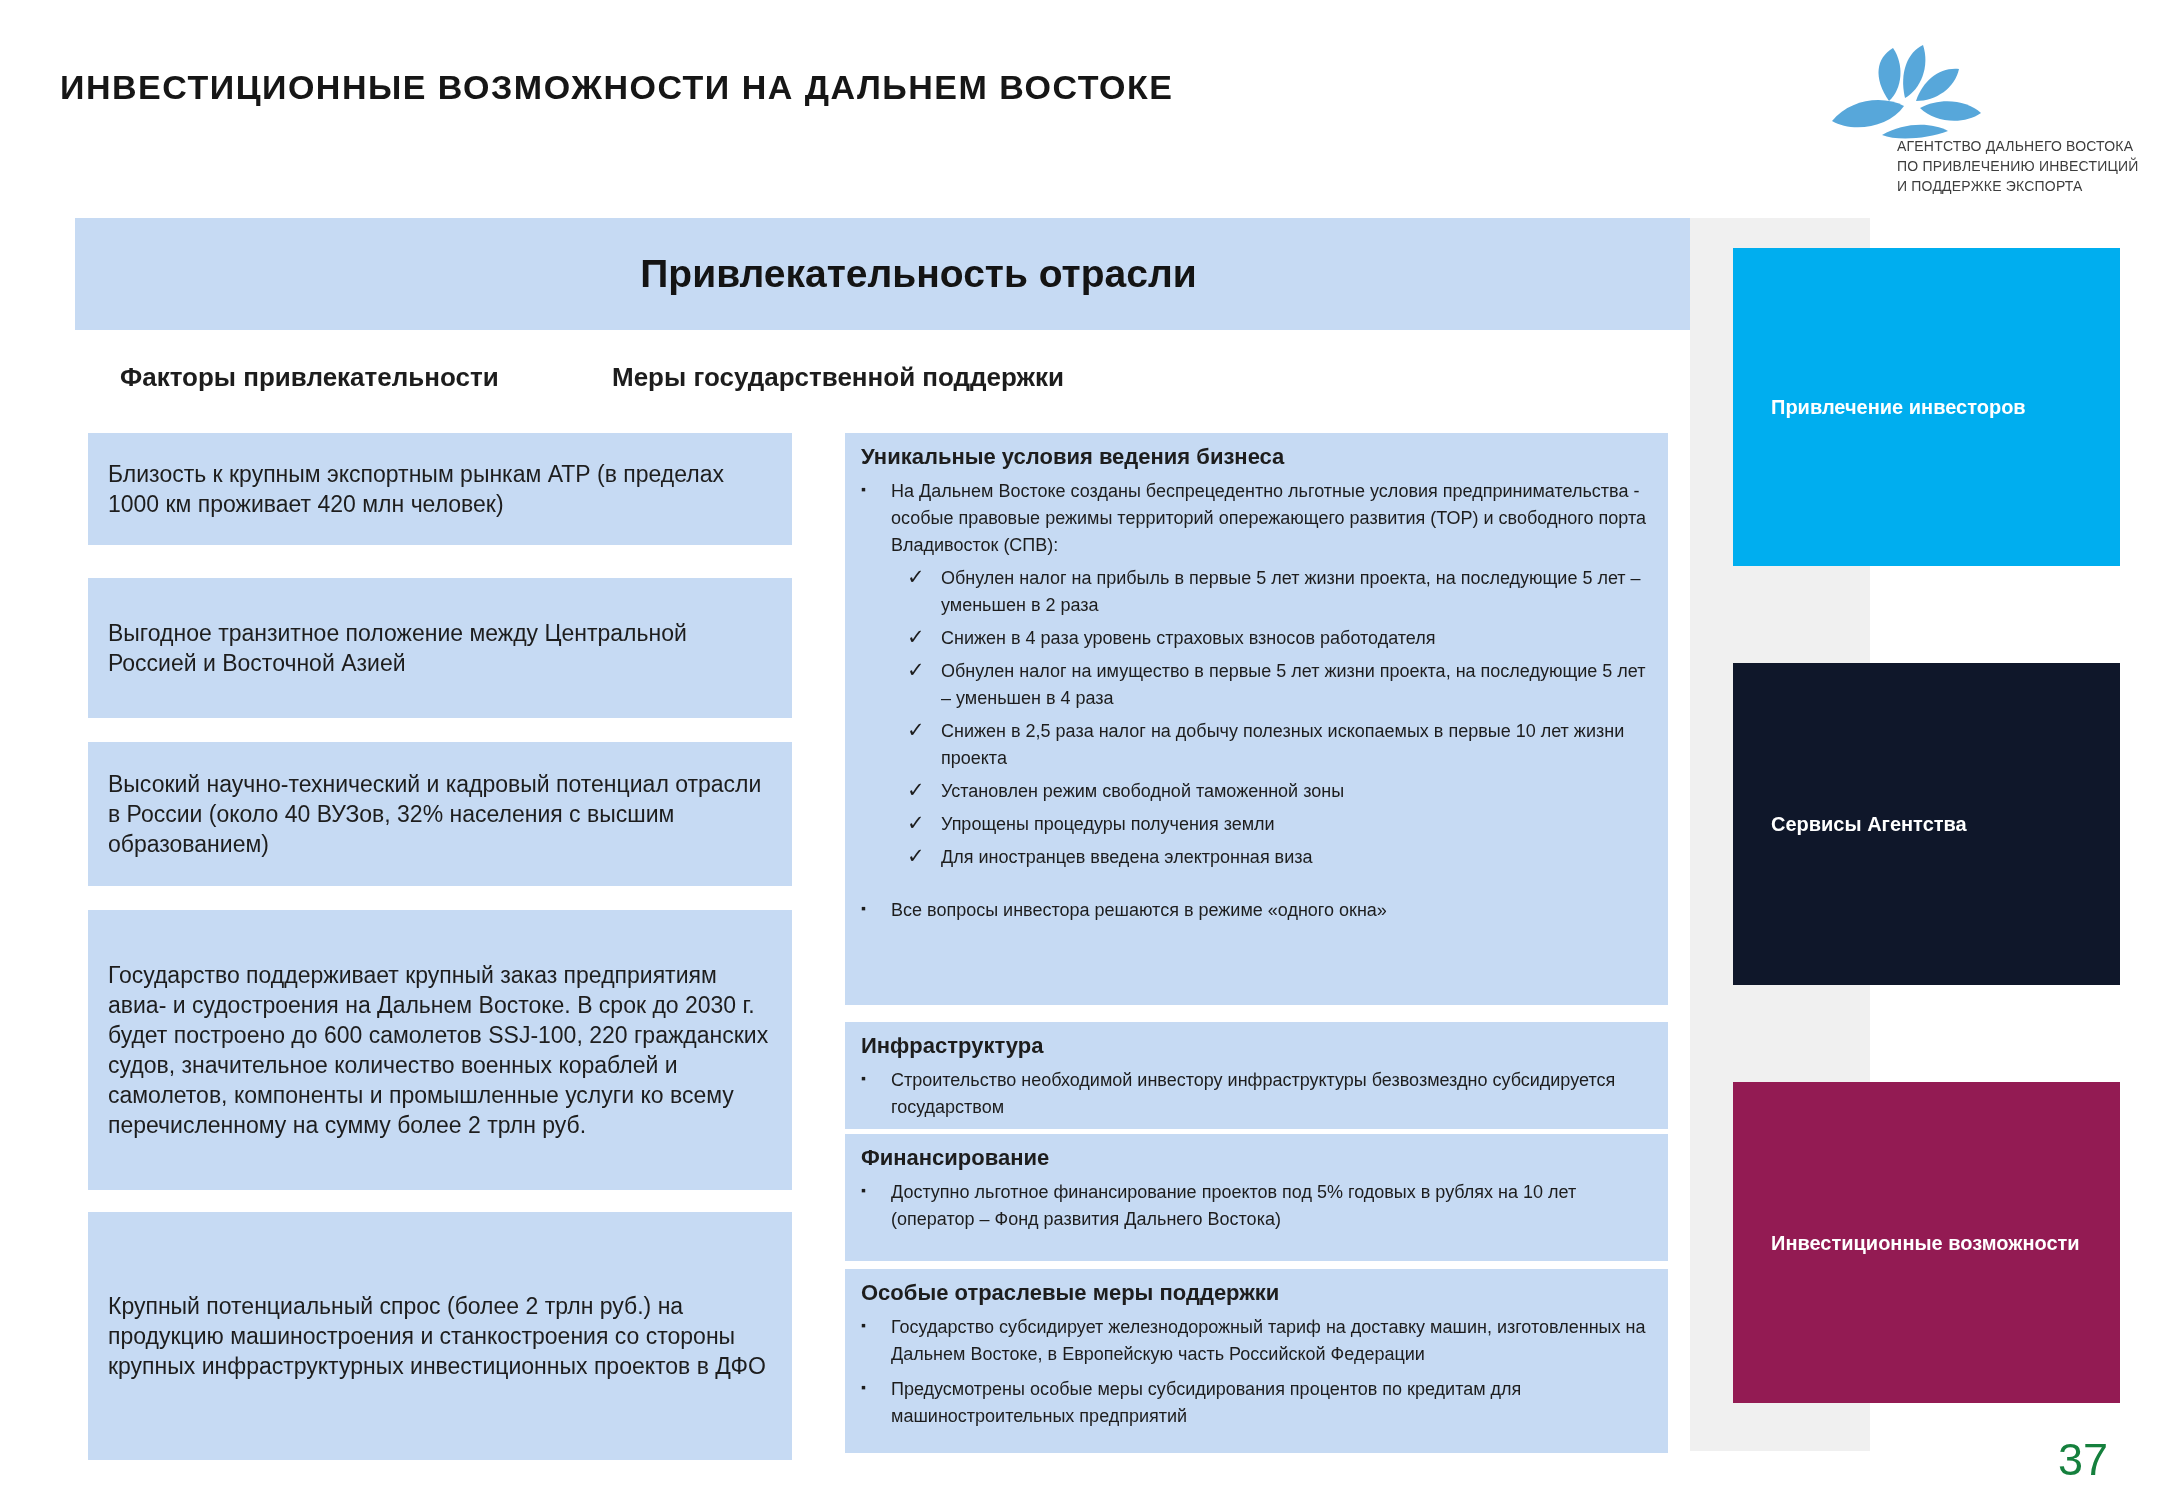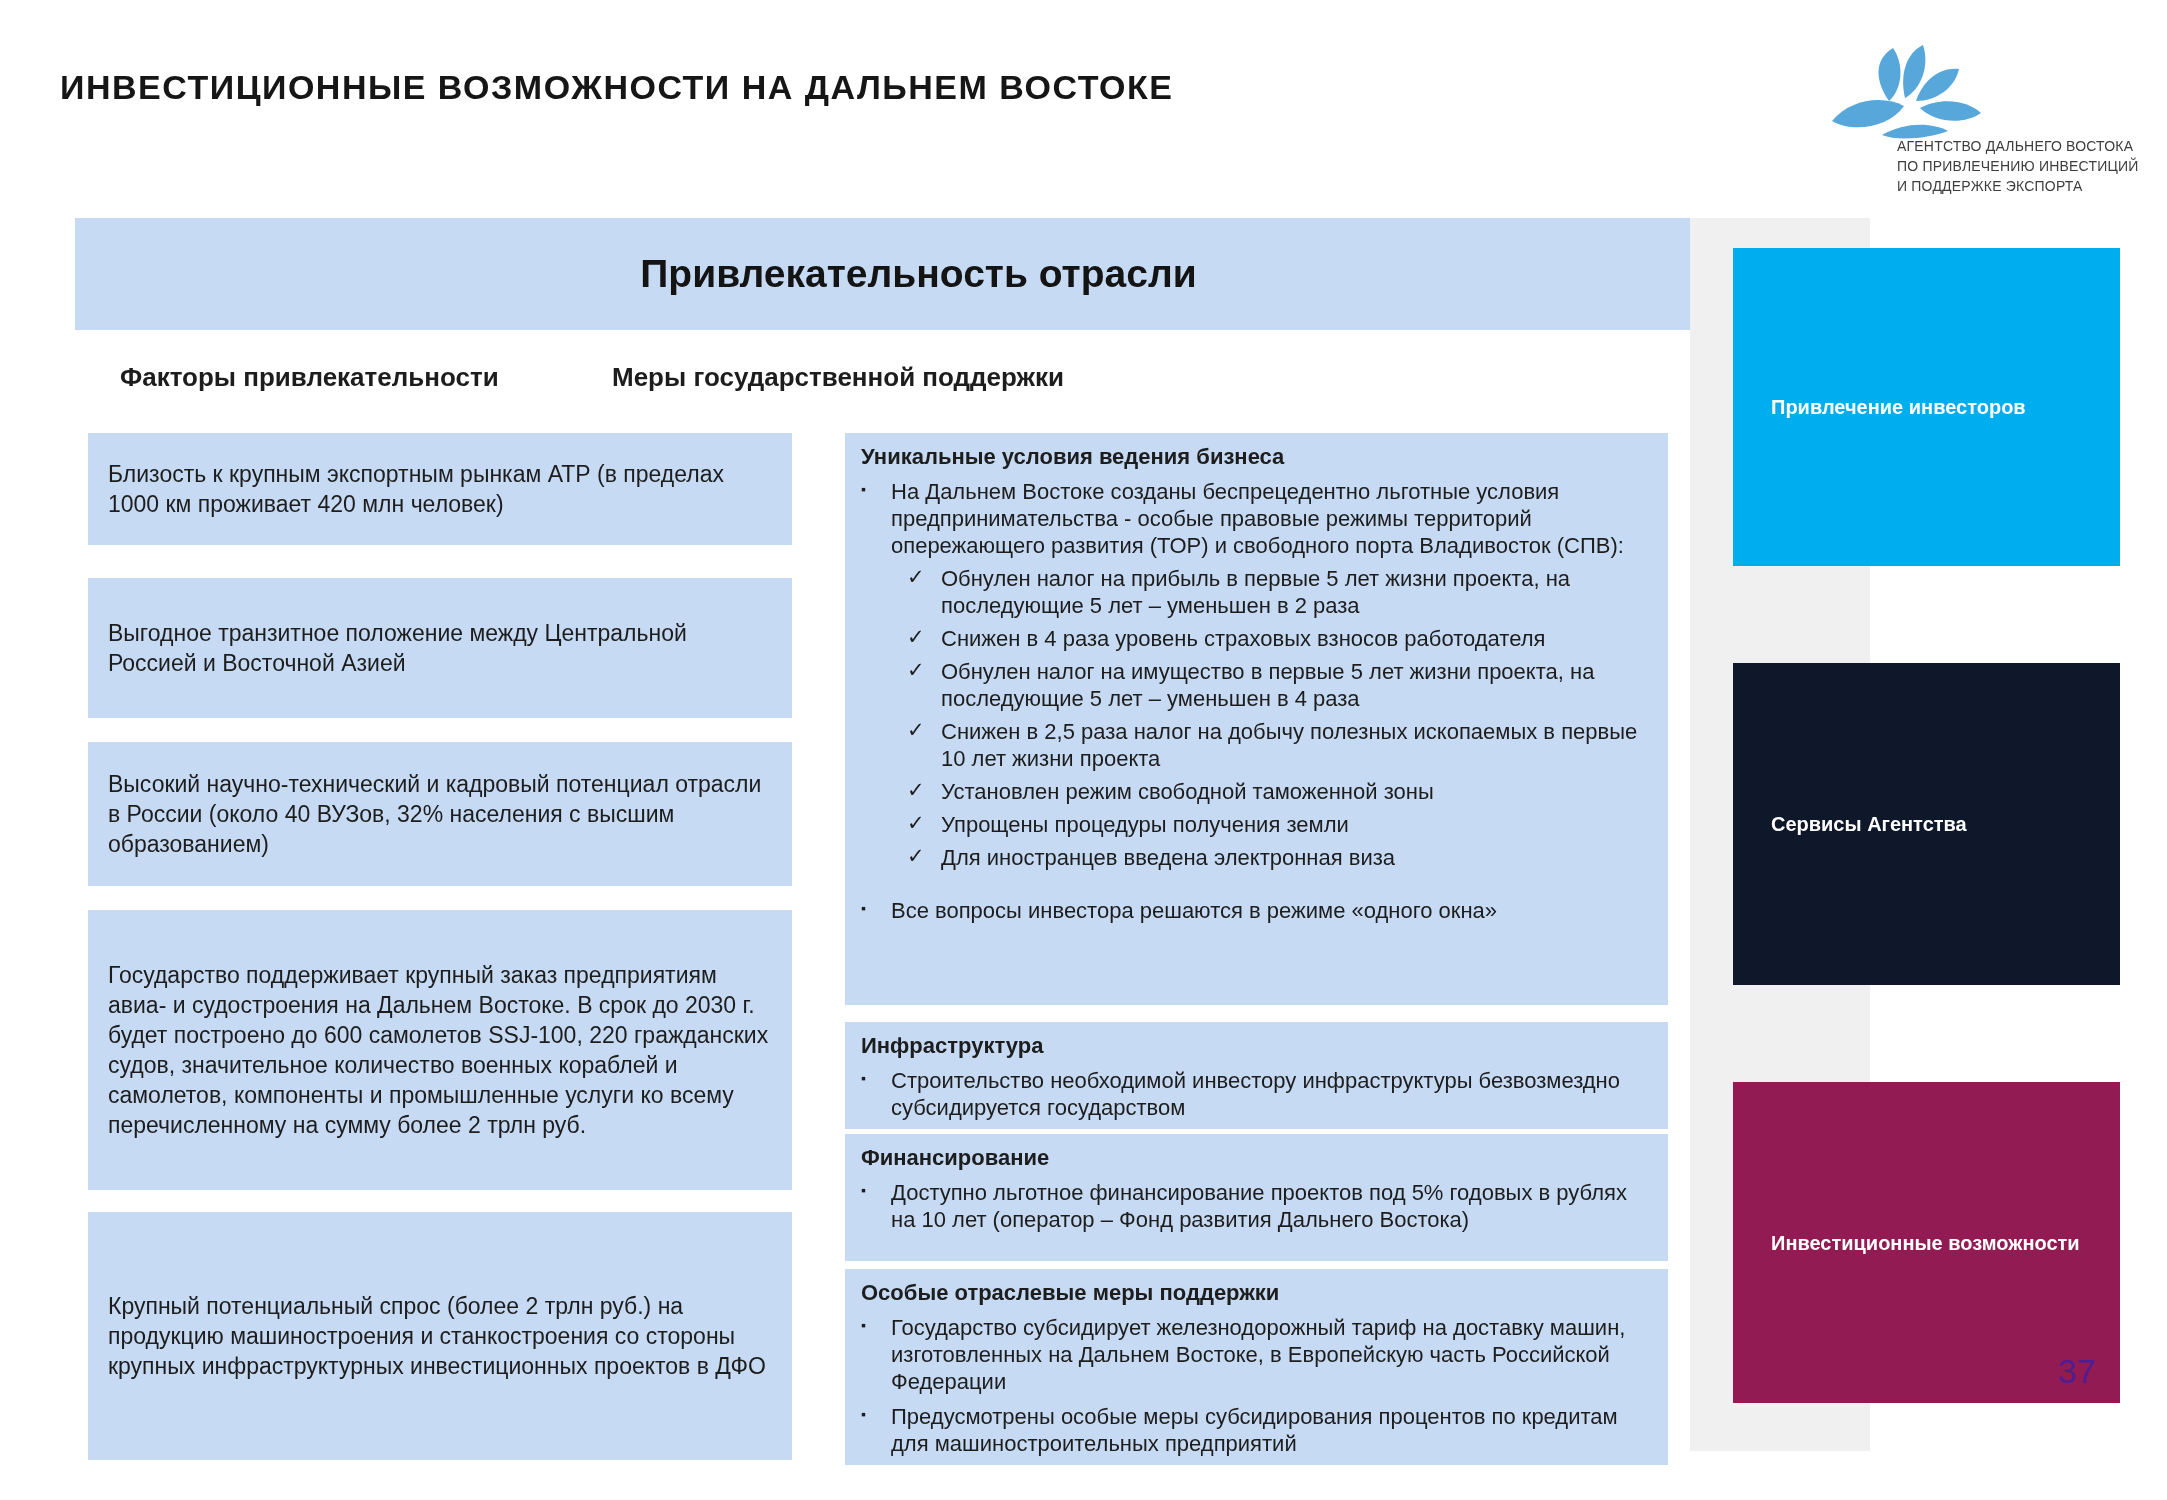--- a/index.html
+++ b/index.html
@@ -49,30 +49,30 @@
   .m0{top:433px;min-height:572px}
   .m1{top:1022px;min-height:101px}
   .m2{top:1134px;min-height:127px}
   .m3{top:1269px;min-height:184px}
   .m-title{font-weight:bold;font-size:22px;line-height:27px;margin:10px 20px 0 16px;}
   .row{display:flex;margin-top:6px;}
   .row.bullet{padding-left:16px;margin-top:8px;}
   .row.bullet .marker{flex:0 0 30px;width:30px;font-size:14px;padding-top:3px;}
   .row.check{padding-left:62px;}
   .row.check .marker{flex:0 0 34px;width:34px;font-size:21px;}
-  .row .rtext{font-size:22px;line-height:27px;padding-right:16px;}
+  .row .rtext{font-size:18px;line-height:27px;padding-right:16px;}
   .row.after-checks{margin-top:26px;}
   
   .gray-strip{position:absolute;left:1690px;top:218px;width:180px;height:1233px;background:#f0f0f0;}
   .side-box{position:absolute;left:1733px;width:387px;display:flex;align-items:center;cursor:pointer;}
   .side-label{color:#ffffff;font-weight:bold;font-size:20px;line-height:44px;padding:0 26px 0 38px;}
   .s0{top:248px;height:318px}
   .s1{top:663px;height:322px}
   .s2{top:1082px;height:321px}
-  .page-num{position:absolute;left:2058px;top:1352px;font-size:34px;color:#4c1d95;}
+  .page-num{position:absolute;left:2058px;top:1434px;font-size:45px;color:#15803d;}
 </style>
 </head>
 <body>
 
 <div class="page-title">ИНВЕСТИЦИОННЫЕ ВОЗМОЖНОСТИ НА ДАЛЬНЕМ ВОСТОКЕ</div>
 
 <svg class="logo-flower" viewBox="0 0 172 96" aria-hidden="true">
   <g fill="#57a7da">
     <path d="M63,57 C47,34 50,14 67,4 C78,20 77,44 63,57 Z"></path>
     <path d="M79,54 C73,28 82,8 97,1 C104,22 95,45 79,54 Z"></path>

